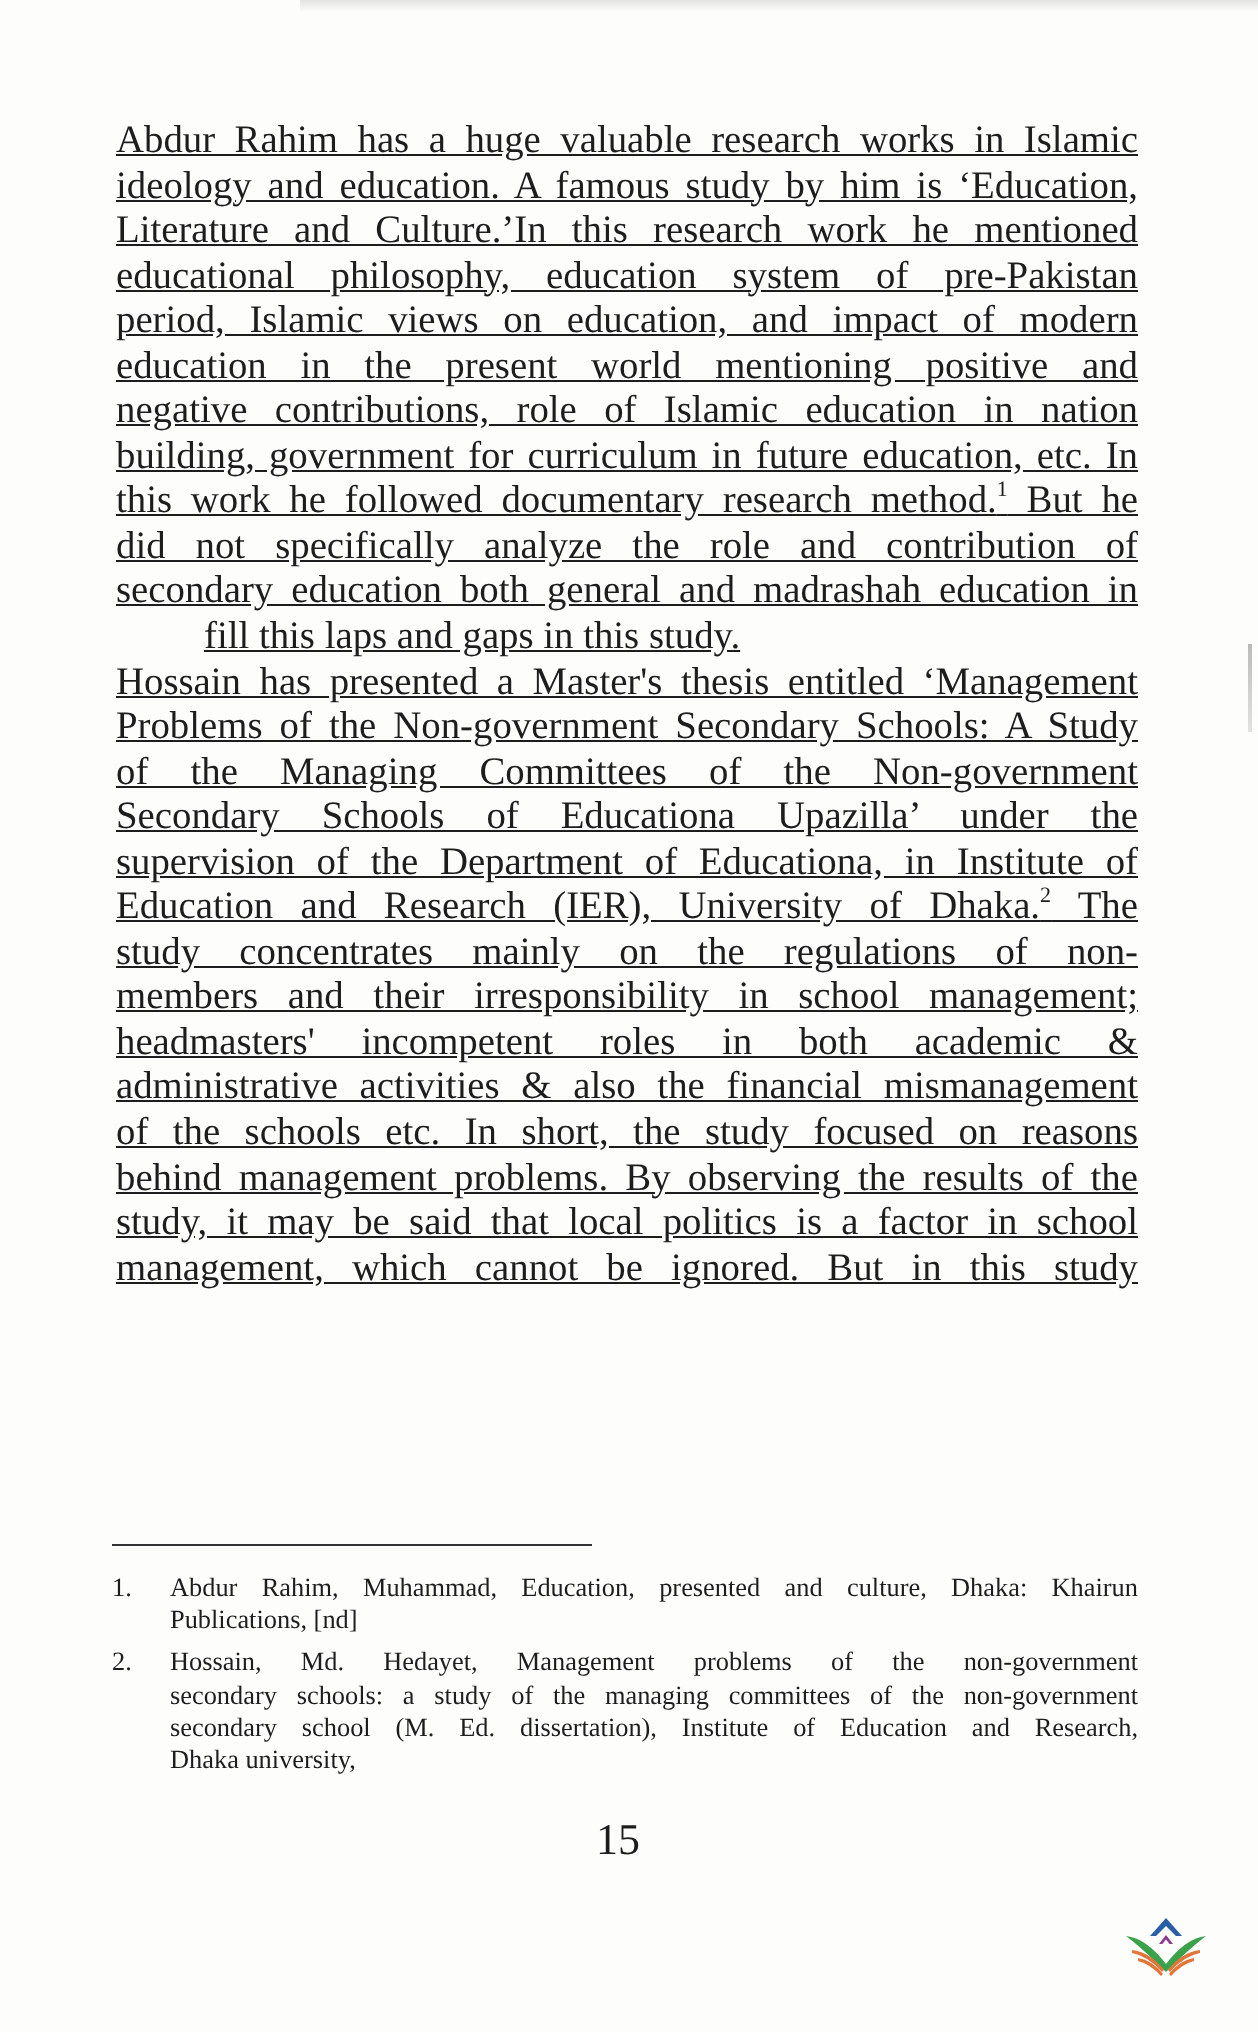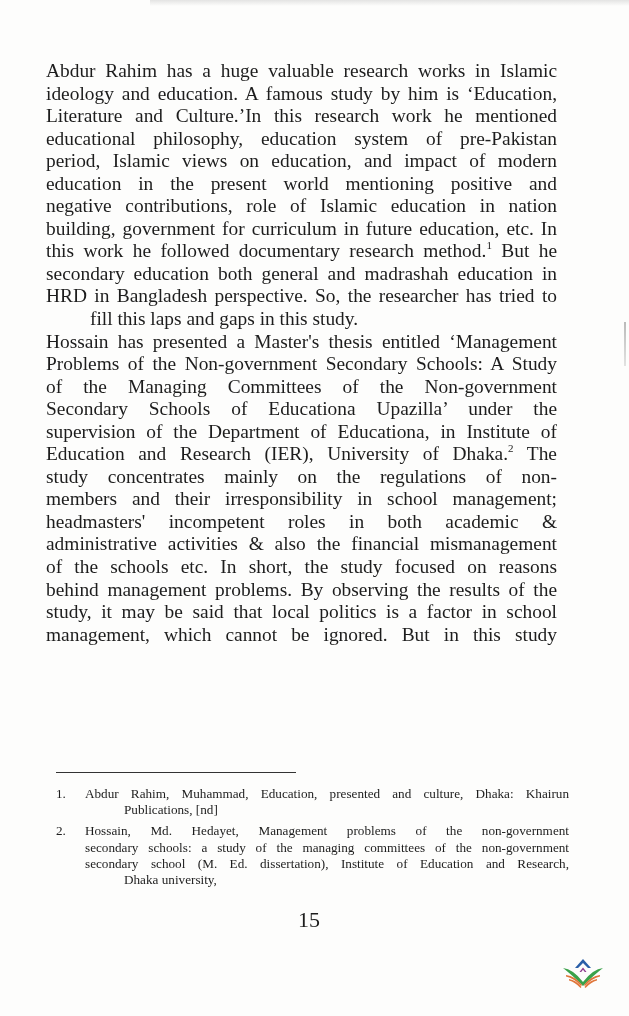--- a/index.html
+++ b/index.html
@@ -18,27 +18,28 @@
     .page-shadow-top {
       position: absolute;
       left: 150px;
       top: 0;
       width: 479px;
       height: 6px;
       background: linear-gradient(to bottom, rgba(180,180,180,0.35), rgba(255,255,255,0));
     }
     .body-text {
       position: absolute;
-      left: 46px;
+      left: 58px;
       top: 60px;
       width: 511px;
       font-size: 19.4px;
       line-height: 22.55px;
       text-align: justify;
       letter-spacing: 0px;
+      text-decoration: underline;
     }
     .line {
       display: block;
       text-align: justify;
       text-align-last: justify;
       white-space: nowrap;
       height: 22.55px;
     }
     .line.last {
       text-align-last: left;
@@ -77,21 +78,20 @@
       flex: 1;
     }
     .fn-line {
       display: block;
       white-space: nowrap;
       text-align: justify;
       text-align-last: justify;
     }
     .fn-line.last {
       text-align-last: left;
-      margin-left: 39px;
     }
     .page-number {
       position: absolute;
       left: 298px;
       top: 907px;
       font-size: 22px;
     }
     .logo {
       position: absolute;
       left: 561px;
@@ -117,22 +117,22 @@
 <div class="body-text">
   <span class="line">Abdur Rahim has a huge valuable research works in Islamic</span>
   <span class="line">ideology and education. A famous study by him is ‘Education,</span>
   <span class="line">Literature and Culture.’In this research work he mentioned</span>
   <span class="line">educational philosophy, education system of pre-Pakistan</span>
   <span class="line">period, Islamic views on education, and impact of modern</span>
   <span class="line">education in the present world mentioning positive and</span>
   <span class="line">negative contributions, role of Islamic education in nation</span>
   <span class="line">building, government for curriculum in future education, etc. In</span>
   <span class="line"><span>this work he followed documentary research method.</span><sup>1</sup><span> But he</span></span>
+  <span class="line">did not specifically analyze the role and contribution of</span>
   <span class="line">secondary education both general and madrashah education in</span>
-  <span class="line">HRD in Bangladesh perspective. So, the researcher has tried to</span>
   <span class="line last">fill this laps and gaps in this study.</span>
   <span class="line">Hossain has presented a Master's thesis entitled ‘Management</span>
   <span class="line">Problems of the Non-government Secondary Schools: A Study</span>
   <span class="line">of the Managing Committees of the Non-government</span>
   <span class="line">Secondary Schools of Educationa Upazilla’ under the</span>
   <span class="line">supervision of the Department of Educationa, in Institute of</span>
   <span class="line"><span>Education and Research (IER), University of Dhaka.</span><sup>2</sup><span> The</span></span>
   <span class="line">study concentrates mainly on the regulations of non-</span>
   <span class="line">members and their irresponsibility in school management;</span>
   <span class="line">headmasters' incompetent roles in both academic &amp;</span>

